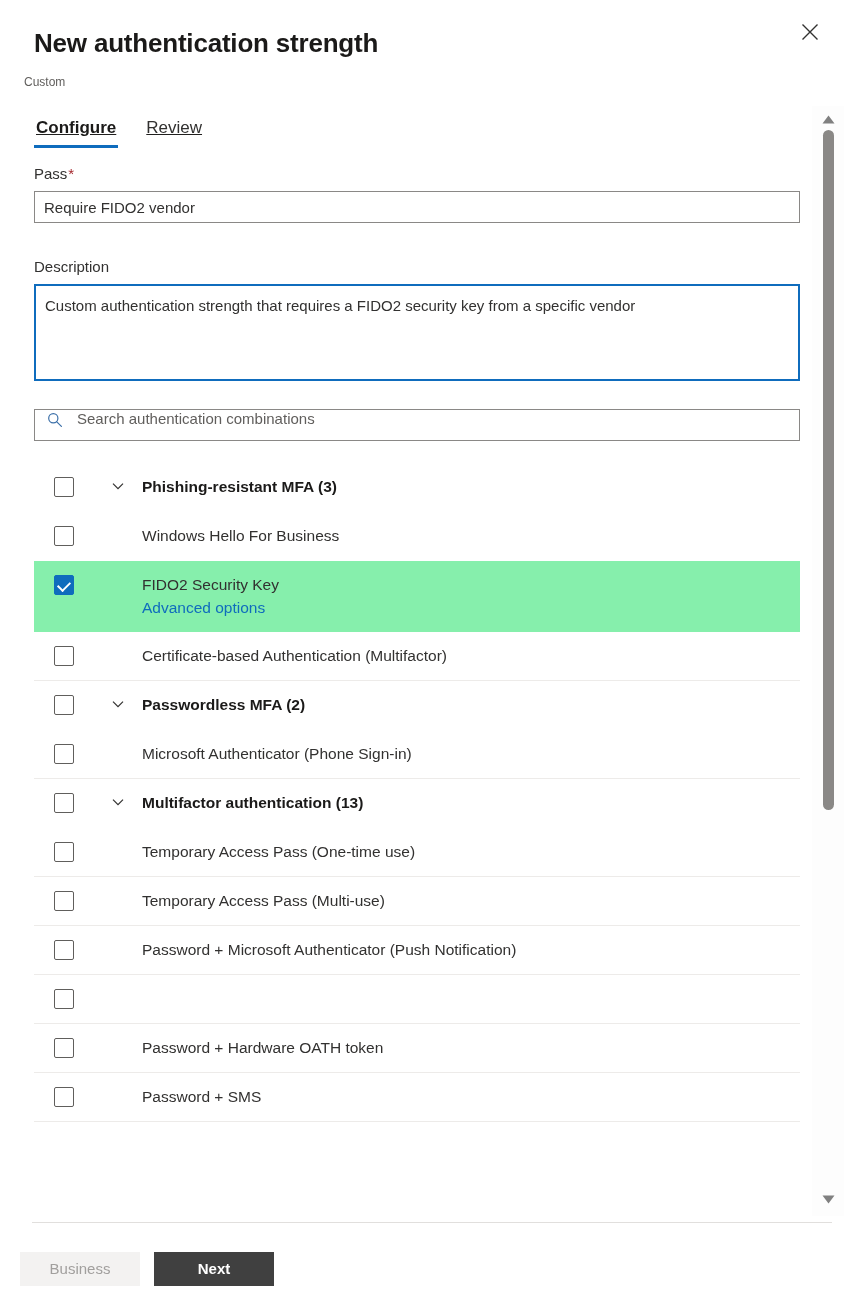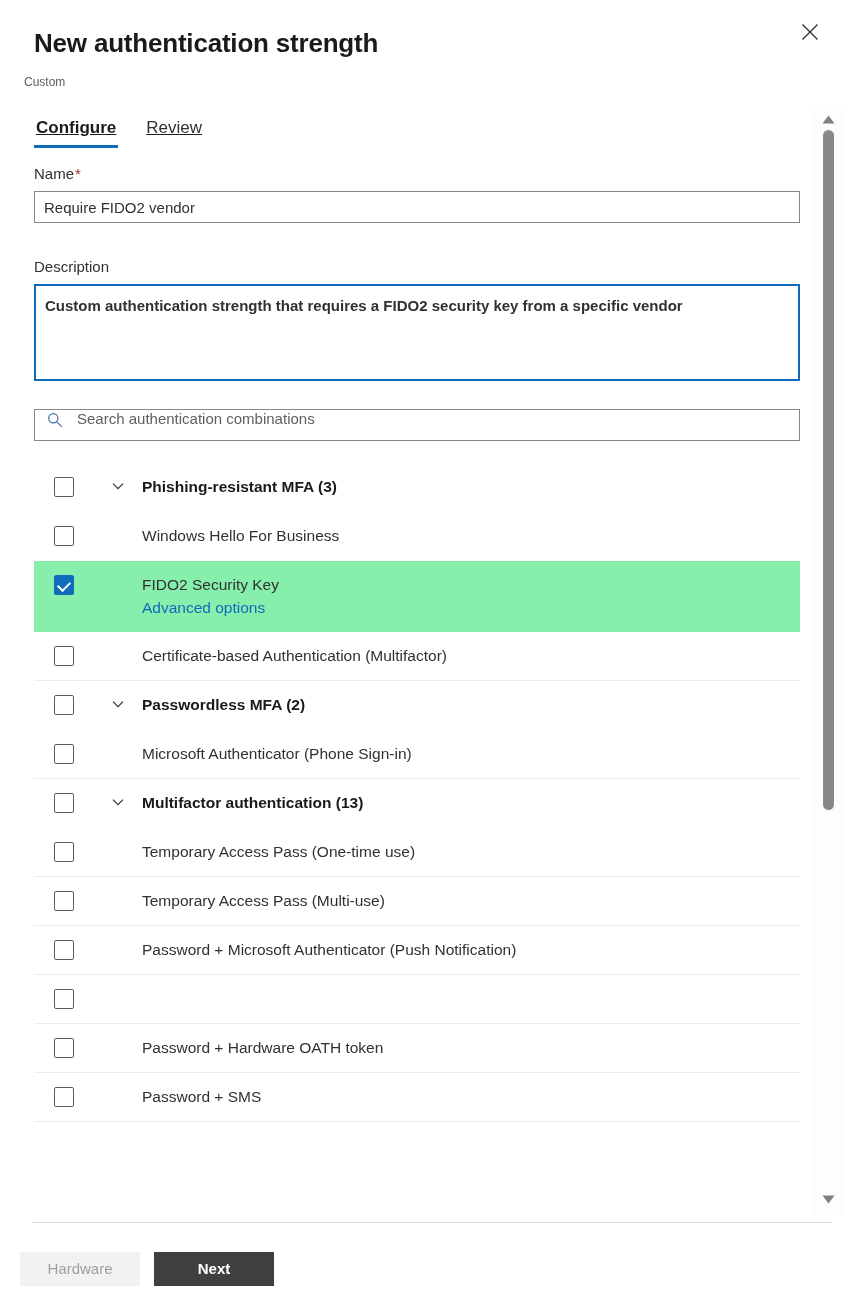--- a/index.html
+++ b/index.html
@@ -135,21 +135,20 @@
     width: 766px;
     height: 97px;
     border: 2px solid #0f6cbd;
     background: #ffffff;
     font-size: 15px;
     line-height: 25px;
     color: #323130;
     padding: 7px 9px;
     display: block;
     white-space: pre-wrap;
-    font-weight: bold;
   }
   .spacer-md { height: 28px; }
 
   
   .search-box {
     box-sizing: border-box;
     width: 766px;
     height: 32px;
     border: 1px solid #8a8886;
     background: #ffffff;
@@ -359,21 +358,21 @@
         <span>Configure</span>
       </div>
       <div class="tab">
         <span>Review</span>
       </div>
     </div>
 
     <div class="form-area">
 
       <div class="field-label">
-        <span>Name</span><span class="req-star">*</span>
+        <span>Pass</span><span class="req-star">*</span>
       </div>
       <input class="text-input" type="text" value="Require FIDO2 vendor" style="">
 
       <div class="spacer-lg"></div>
 
       <div class="field-label">Description</div>
       <div class="textarea-box">Custom authentication strength that requires a FIDO2 security key from a specific vendor</div>
 
       <div class="spacer-md"></div>
 
@@ -555,15 +554,15 @@
         <svg width="13" height="9" viewBox="0 0 13 9" aria-hidden="true">
           <path d="M0.5 0.5 L12.5 0.5 L6.5 8.5 Z" fill="#808080"></path>
         </svg>
       </span>
     </div>
   </div>
 </div>
 
 <div class="footer-divider"></div>
 <div class="footer">
-  <button class="btn btn-disabled" disabled="">Hardware</button>
+  <button class="btn btn-disabled" disabled="">Business</button>
   <button class="btn btn-primary">Next</button>
 </div>
 
 </body></html>

